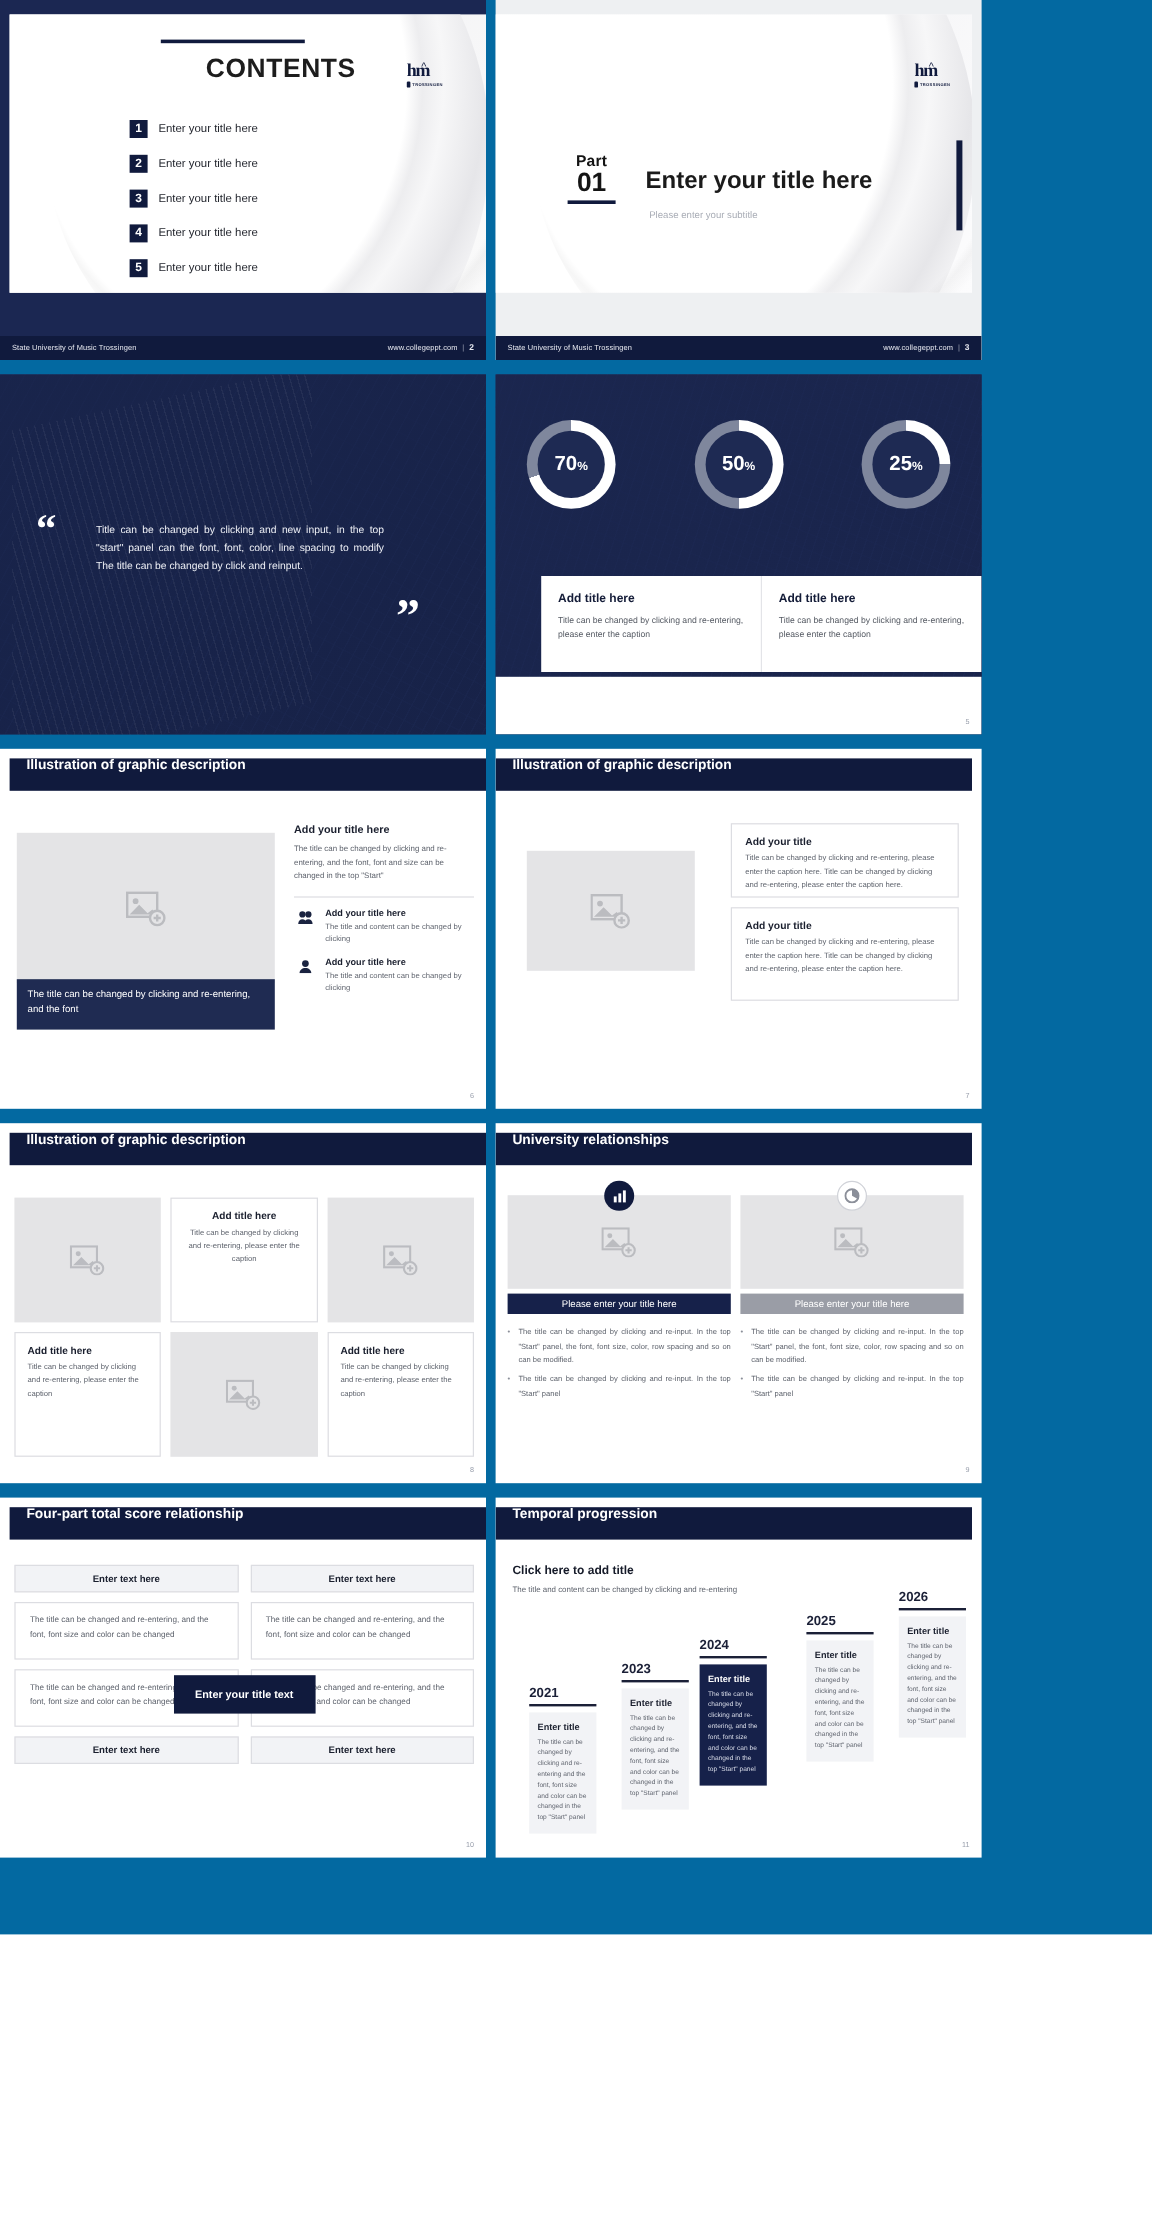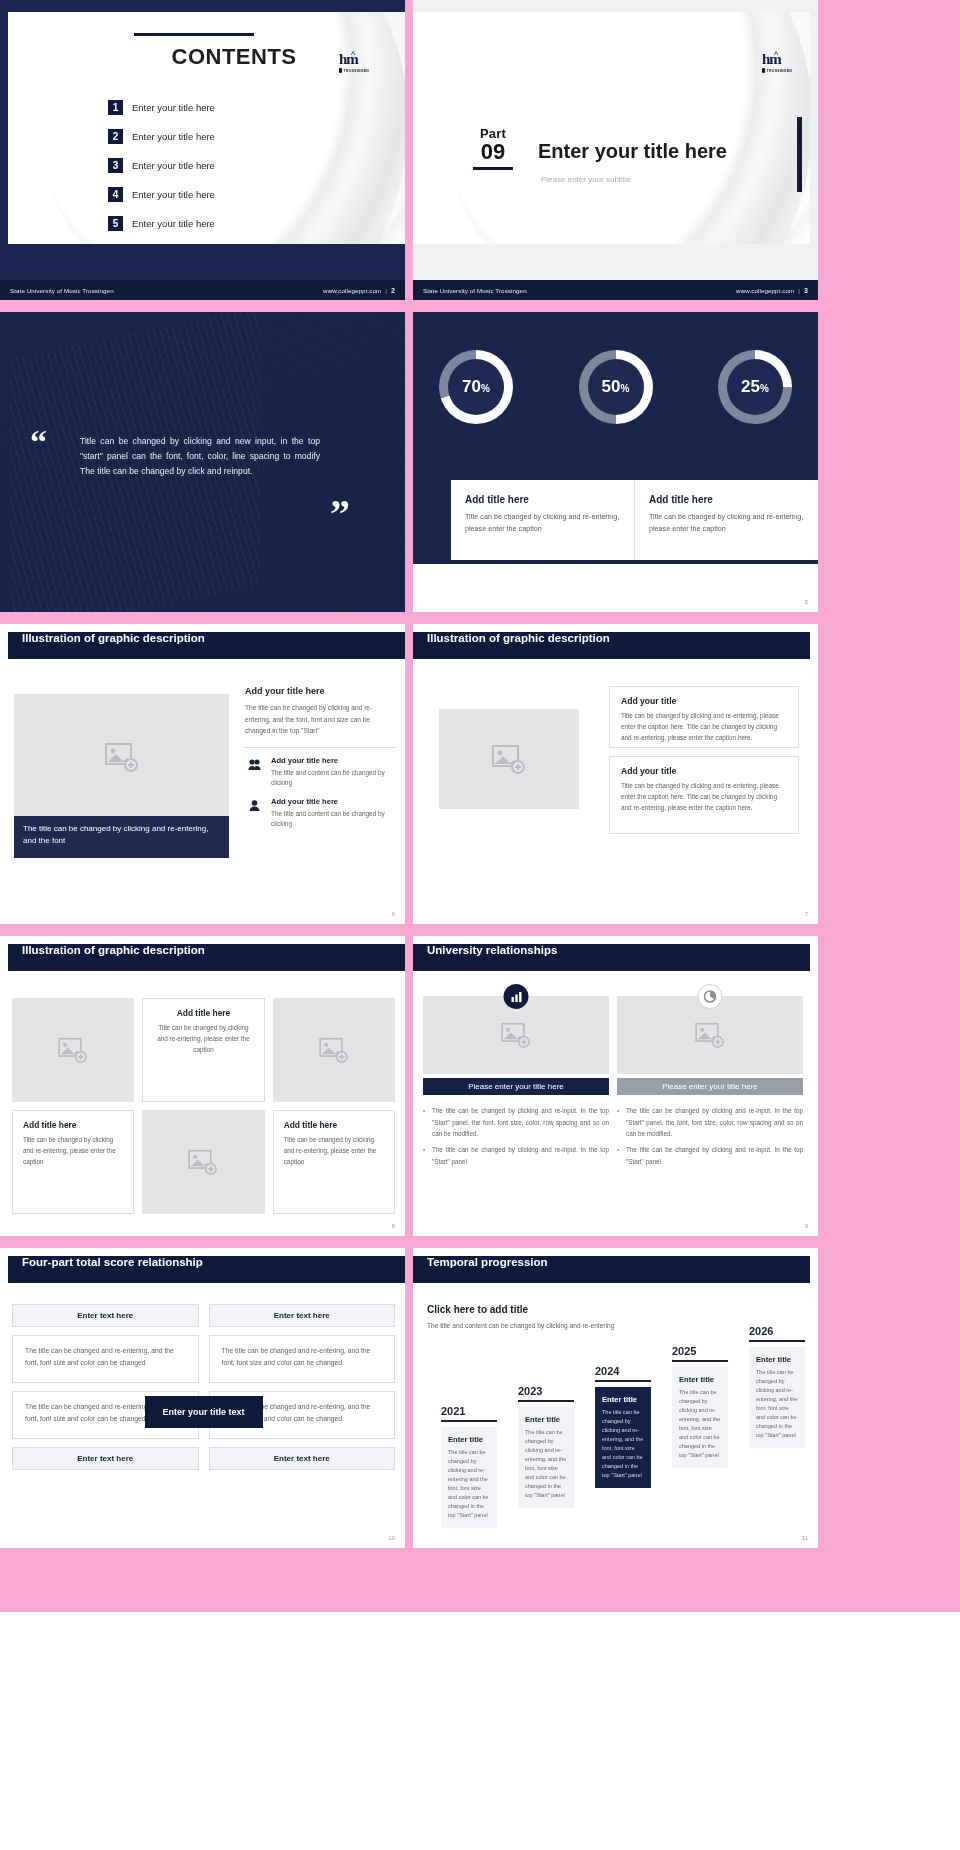--- a/index.html
+++ b/index.html
@@ -2,21 +2,21 @@
 <html><head>
 <meta charset="utf-8">
 <style>
   * { box-sizing: border-box; margin: 0; padding: 0; }
   body {
     width: 960px; height: 1850px;
     background: #ffffff;
     font-family: "Liberation Sans", sans-serif;
     overflow: hidden;
   }
-  .sheet { width: 960px; height: 1612px; position: relative; background:#f9a8d4;text-decoration:underline; }
+  .sheet { width: 960px; height: 1612px; position: relative; background:#0369a1;text-decoration:underline; }
 
   .grid { display: grid; grid-template-columns: 405px 405px; column-gap: 8px;
           justify-content: start; padding-left: 0px; }
 
   
   .slide {
     position: relative;
     width: 405px; height: 300px;
     background: #ffffff;
     overflow: hidden;
@@ -286,21 +286,21 @@
           <div class="g">hm</div>
           <div class="acc">^</div>
           <div class="wm">
                 <span class="sq"></span>
                 <span>TROSSINGEN</span>
               </div>
         </div>
       </div>
       <div class="partwrap">
         <div class="part">Part</div>
-        <div class="pnum">09</div>
+        <div class="pnum">01</div>
         <div class="pline"></div>
       </div>
       <div class="ttl">Enter your title here</div>
       <div class="sub">Please enter your subtitle</div>
       <div class="edge"></div>
     </div>
     <div class="footbar">
       <span>State University of Music Trossingen</span>
       <span class="right">
         <span>www.collegeppt.com</span>
@@ -567,21 +567,21 @@
         </div>
       </div>
       <div class="step" style="left:91px; bottom:24px;">
         <div class="yr">2023</div>
         <div class="yline"></div>
         <div class="sbox gray">
           <h4>Enter title</h4>
           <p>The title can be changed by clicking and re-entering, and the font, font size and color can be changed in the top "Start" panel</p>
         </div>
       </div>
-      <div class="step" style="left:168px; bottom:44px;">
+      <div class="step" style="left:156px; bottom:44px;">
         <div class="yr">2024</div>
         <div class="yline"></div>
         <div class="sbox navy">
           <h4>Enter title</h4>
           <p>The title can be changed by clicking and re-entering, and the font, font size and color can be changed in the top "Start" panel</p>
         </div>
       </div>
       <div class="step" style="left:245px; bottom:64px;">
         <div class="yr">2025</div>
         <div class="yline"></div>

